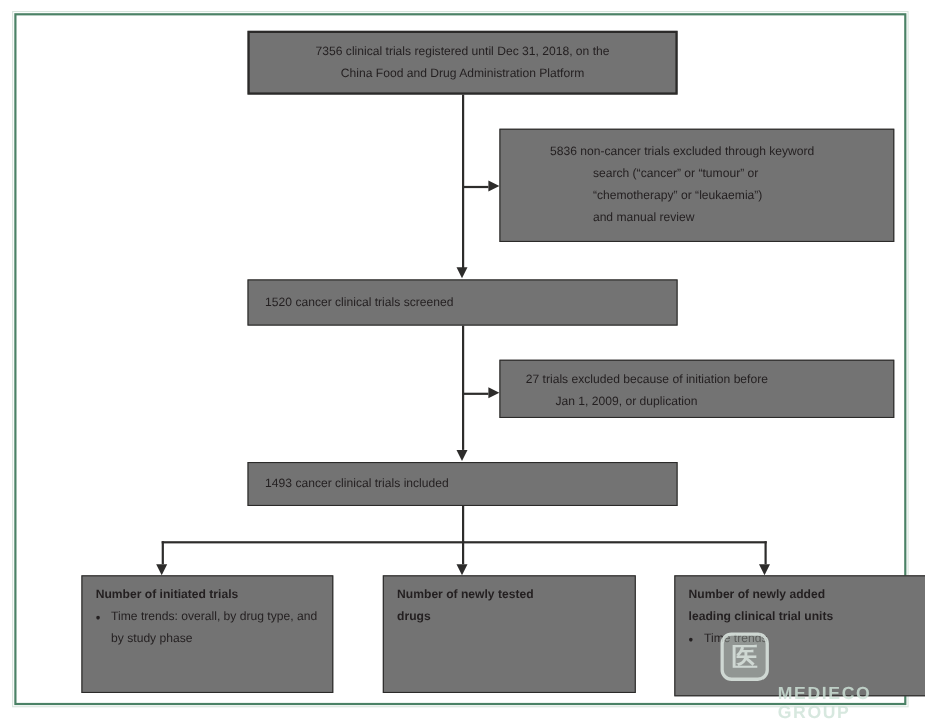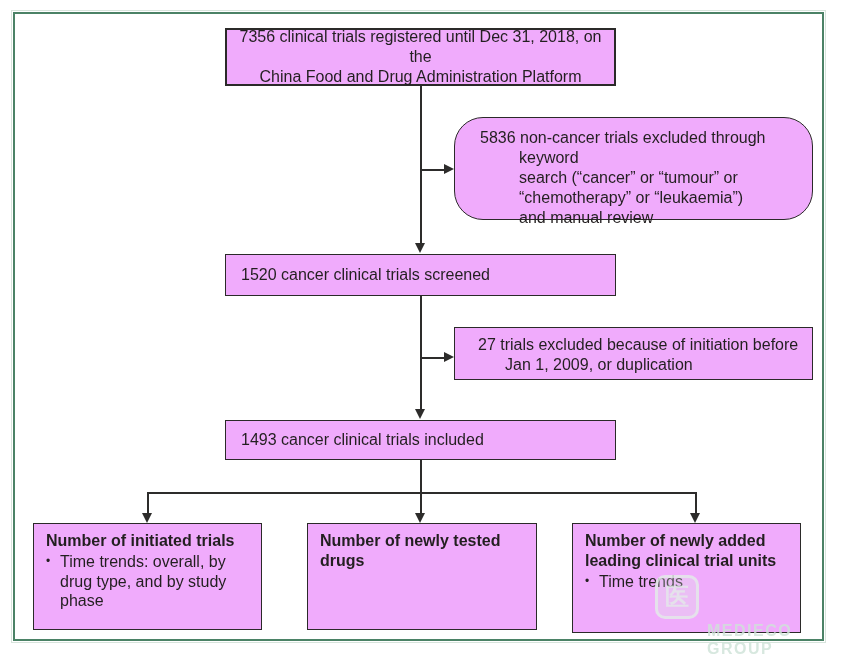--- a/index.html
+++ b/index.html
@@ -6,38 +6,38 @@
   #canvas{
     position:relative;width:841px;height:656px;background:#ffffff;overflow:hidden;
     font-family:"Liberation Sans",sans-serif;color:#231f20;
   }
   .frame{
     position:absolute;left:13px;top:12px;width:811px;height:629px;
     border:2px solid #4b8266;outline:1px solid #d7e4dc;outline-offset:1px;
     box-sizing:border-box;pointer-events:none;
   }
   .box{
-    position:absolute;border:1.5px solid #2b2a29;background:#f0abfc;
-    box-sizing:border-box;font-size:16px;line-height:20px;color:#231f20;
+    position:absolute;border:1.5px solid #2b2a29;background:#737373;
+    box-sizing:border-box;font-size:11px;line-height:20px;color:#231f20;
   }
   .box.thick{border-width:2px;}
   .center-text{display:flex;align-items:center;justify-content:center;text-align:center;
     white-space:pre-line;padding:2px 10px;}
   .vcenter-left{display:flex;align-items:center;padding-left:15px;text-align:right;}
   .hang{white-space:pre-line;box-sizing:border-box;}
-  .hang1{padding:10px 8px 4px 64px;text-indent:-39px;border-radius:29px;}
+  .hang1{padding:10px 8px 4px 84px;text-indent:-39px;}
   .hang2{padding:7px 8px 18px 50px;text-indent:-27px;}
   .line{position:absolute;background:#2d2c2b;}
   .arr-down{position:absolute;width:0;height:0;
     border-left:5.5px solid transparent;border-right:5.5px solid transparent;
     border-top:10px solid #2d2c2b;}
   .arr-right{position:absolute;width:0;height:0;
     border-top:5.5px solid transparent;border-bottom:5.5px solid transparent;
     border-left:10px solid #2d2c2b;}
-  .outcome{padding:7px 5px 4px 12px;}
+  .outcome{padding:7px 5px 4px 12px;margin-left:41px;}
   .outcome .title{font-weight:bold;white-space:pre-line;line-height:20px;}
   .outcome ul{margin:1px 0 0 0;padding:0;list-style:none;}
   .outcome li{display:flex;line-height:19.5px;}
   .outcome li::before{content:"•";flex:0 0 14px;font-size:12px;}
   .outcome li span{flex:1;}
   .watermark{position:absolute;left:655px;top:575px;width:180px;height:75px;
     display:flex;flex-wrap:wrap;align-content:flex-start;opacity:0.82;pointer-events:none;}
   .wm-logo{width:44px;height:44px;border:3px solid #e3eee8;border-radius:10px;
     background:rgba(223,238,230,0.35);display:flex;align-items:center;justify-content:center;
     color:#e3eee8;font-size:24px;font-weight:bold;box-sizing:border-box;margin-right:8px;}

